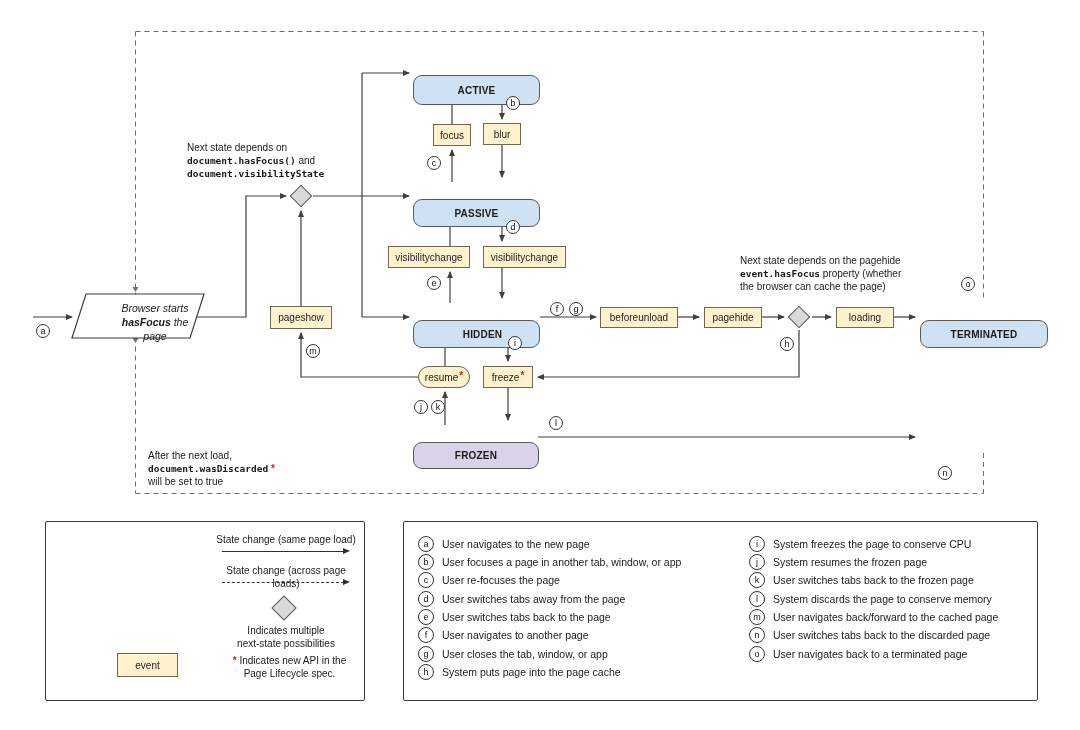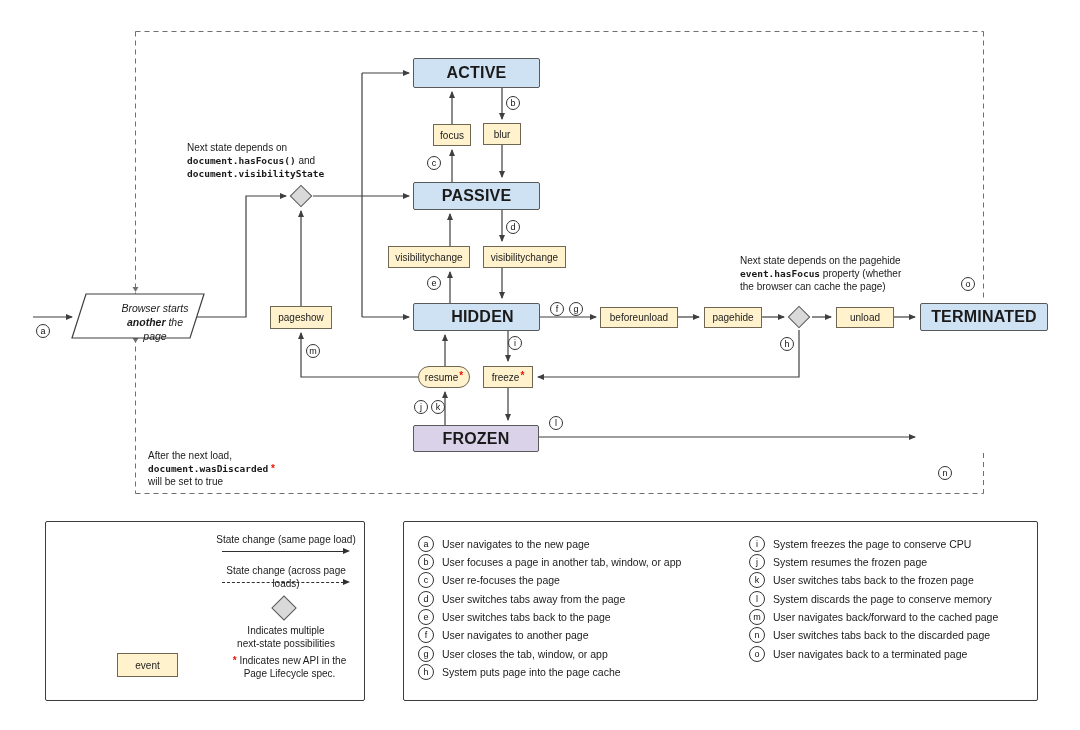--- a/index.html
+++ b/index.html
@@ -5,22 +5,22 @@
   html,body{margin:0;padding:0;background:#ffffff;}
   #stage{
     position:relative;width:1080px;height:730px;background:#ffffff;
     font-family:"Liberation Sans", sans-serif;color:#1a1a1a;overflow:hidden;
   }
   #wires{position:absolute;left:0;top:0;z-index:0;}
   .abs{position:absolute;box-sizing:border-box;}
   
   .state{
     z-index:2;display:flex;align-items:center;justify-content:center;
-    border:1px solid var(--border);border-radius:2px;
-    font-weight:bold;font-size:16px;letter-spacing:.2px;
+    border:1px solid var(--border);border-radius:9px;
+    font-weight:bold;font-size:10px;letter-spacing:.2px;margin-top:17px;
   }
   .state.user{background:var(--state-user);}
   .state.browser{background:var(--state-browser);}
   .event{
     z-index:2;display:flex;align-items:center;justify-content:center;
     background:var(--event);border:1px solid #6f6751;font-size:10px;color:#222;
   }
   .event .star,.star{color:var(--accent-star);font-weight:bold;}
   .event .star{margin-left:1px;font-size:10px;position:relative;top:-2px;}
   .diamond{
@@ -107,21 +107,21 @@
       <path d="M799 330 V377 H538"></path>
       <path d="M538 437 H915"></path>
     </g>
     <g stroke="#3f3f3f" stroke-width="1.2" fill="none">
       <path d="M362 73 V317"></path>
     </g>
   </svg>
 
   <div class="abs startText" style="left:80px;top:301px;width:114px;padding-left:36px;">
     <div>Browser starts</div>
-    <div><b>another</b><span> the page</span></div>
+    <div><b>hasFocus</b><span> the page</span></div>
   </div>
 
   <div class="abs diamond" style="left:293px;top:188px;"></div>
   <div class="abs diamond" style="left:791px;top:309px;"></div>
 
   <div class="abs state user" style="left:413px;top:58px;width:127px;height:30px;">ACTIVE</div>
   <div class="abs state user" style="left:413px;top:182px;width:127px;height:28px;">PASSIVE</div>
   <div class="abs state user" style="left:413px;top:303px;width:127px;height:28px;padding-left:12px;">HIDDEN</div>
   <div class="abs state user" style="left:920px;top:303px;width:128px;height:28px;">TERMINATED</div>
   <div class="abs state browser" style="left:413px;top:425px;width:126px;height:27px;">FROZEN</div>
@@ -134,21 +134,21 @@
   <div class="abs event" style="left:418px;top:366px;width:52px;height:22px;border-radius:11px;">
     <span>resume</span>
       <span class="star">*</span>
   </div>
   <div class="abs event" style="left:483px;top:366px;width:50px;height:22px;">
     <span>freeze</span>
       <span class="star">*</span>
   </div>
   <div class="abs event" style="left:600px;top:307px;width:78px;height:21px;">beforeunload</div>
   <div class="abs event" style="left:704px;top:307px;width:58px;height:21px;">pagehide</div>
-  <div class="abs event" style="left:836px;top:307px;width:58px;height:21px;">unload</div>
+  <div class="abs event" style="left:836px;top:307px;width:58px;height:21px;">loading</div>
 
   <div class="abs mk" style="left:36px;top:324px;">a</div>
   <div class="abs mk" style="left:506px;top:96px;">b</div>
   <div class="abs mk" style="left:427px;top:156px;">c</div>
   <div class="abs mk" style="left:506px;top:220px;">d</div>
   <div class="abs mk" style="left:427px;top:276px;">e</div>
   <div class="abs mk" style="left:550px;top:302px;">f</div>
   <div class="abs mk" style="left:569px;top:302px;">g</div>
   <div class="abs mk" style="left:780px;top:337px;">h</div>
   <div class="abs mk" style="left:508px;top:336px;">i</div>

